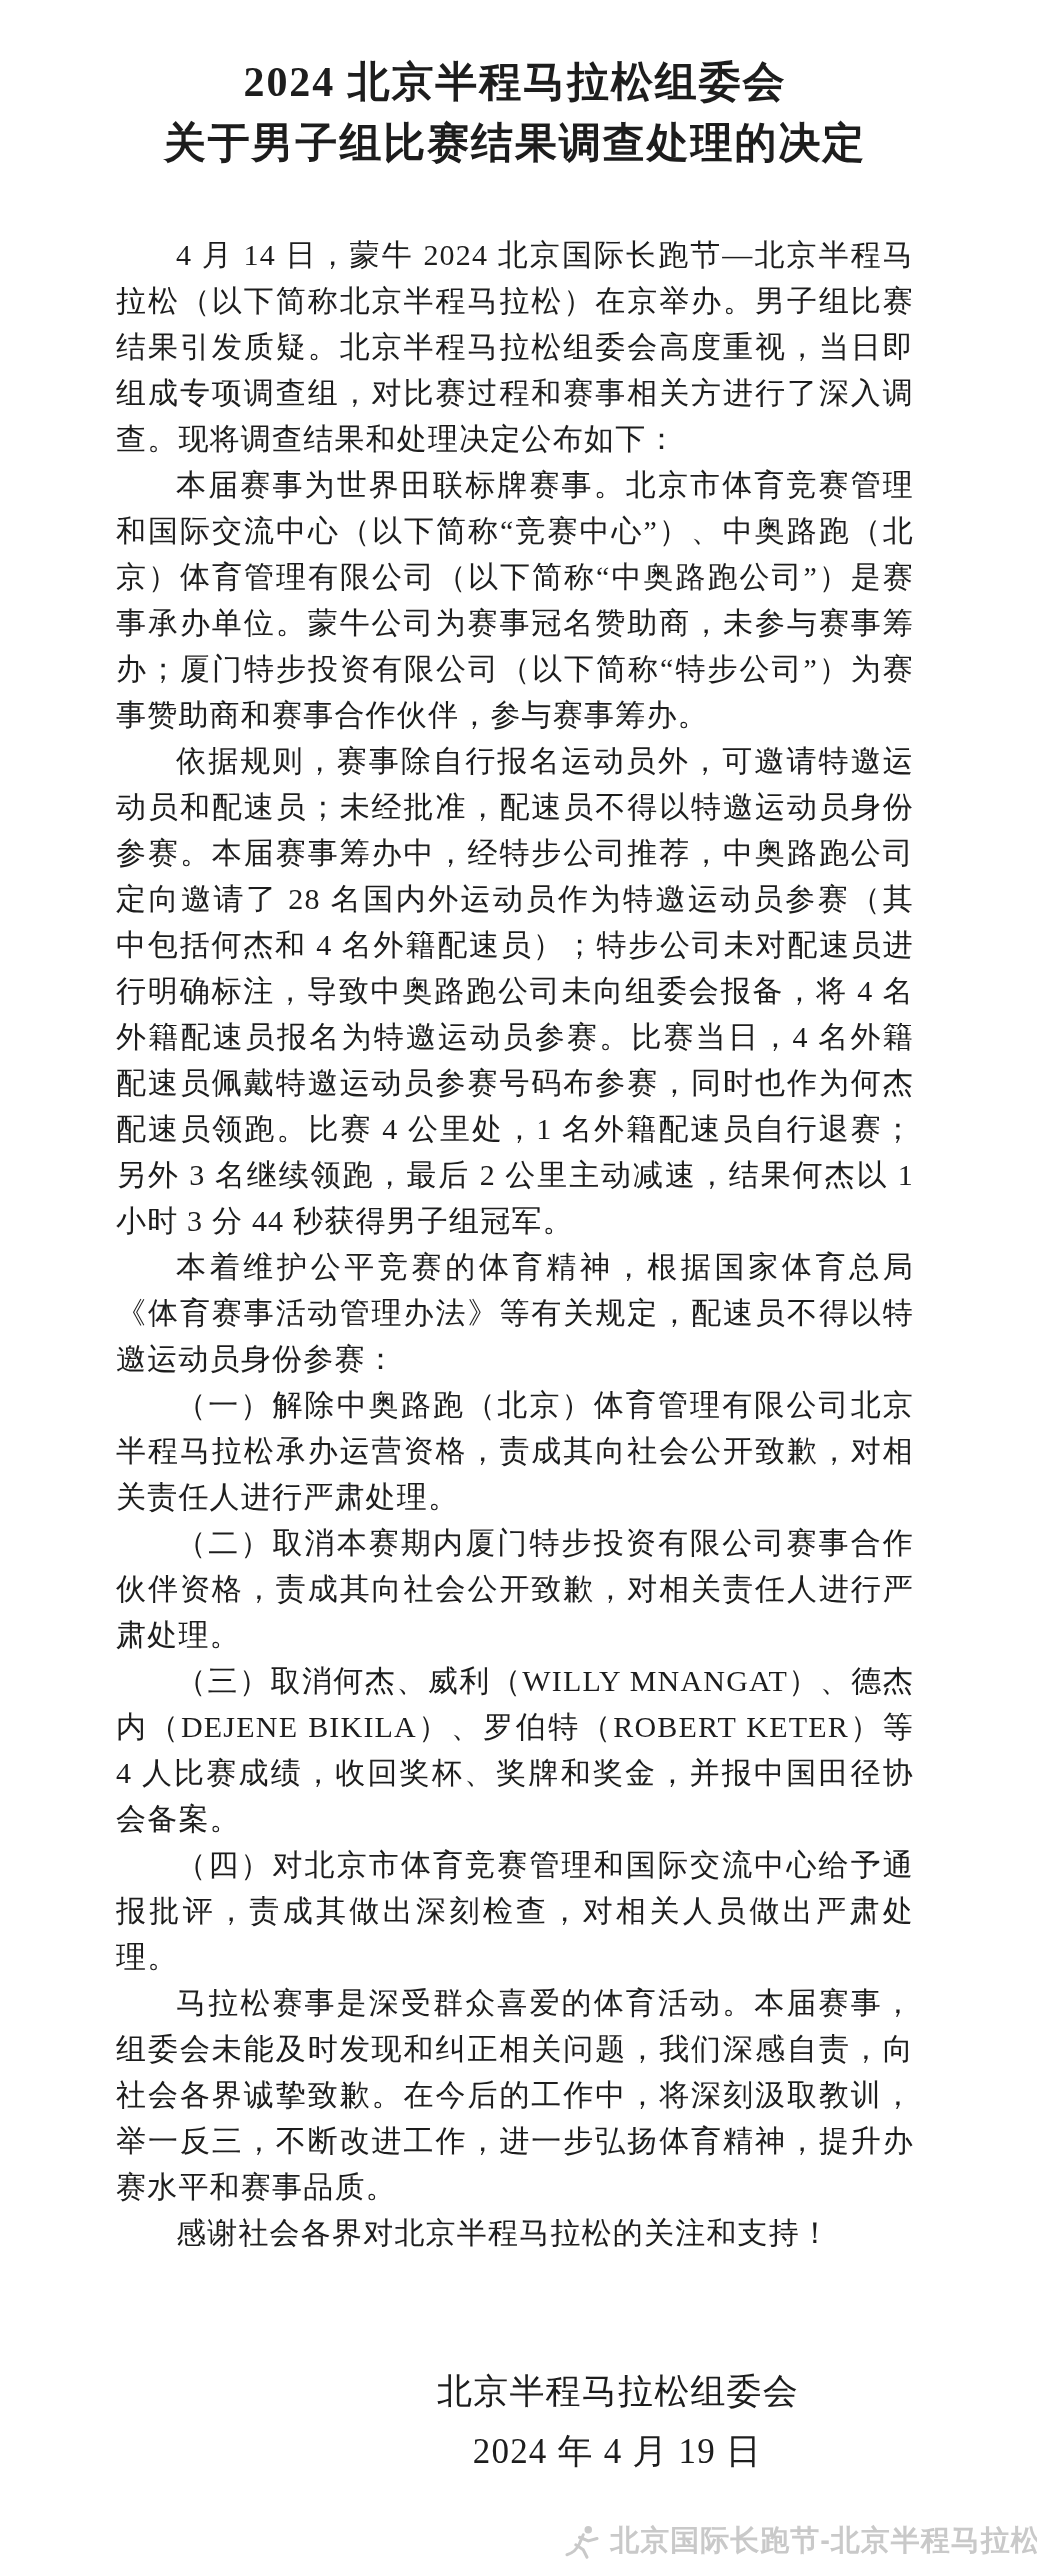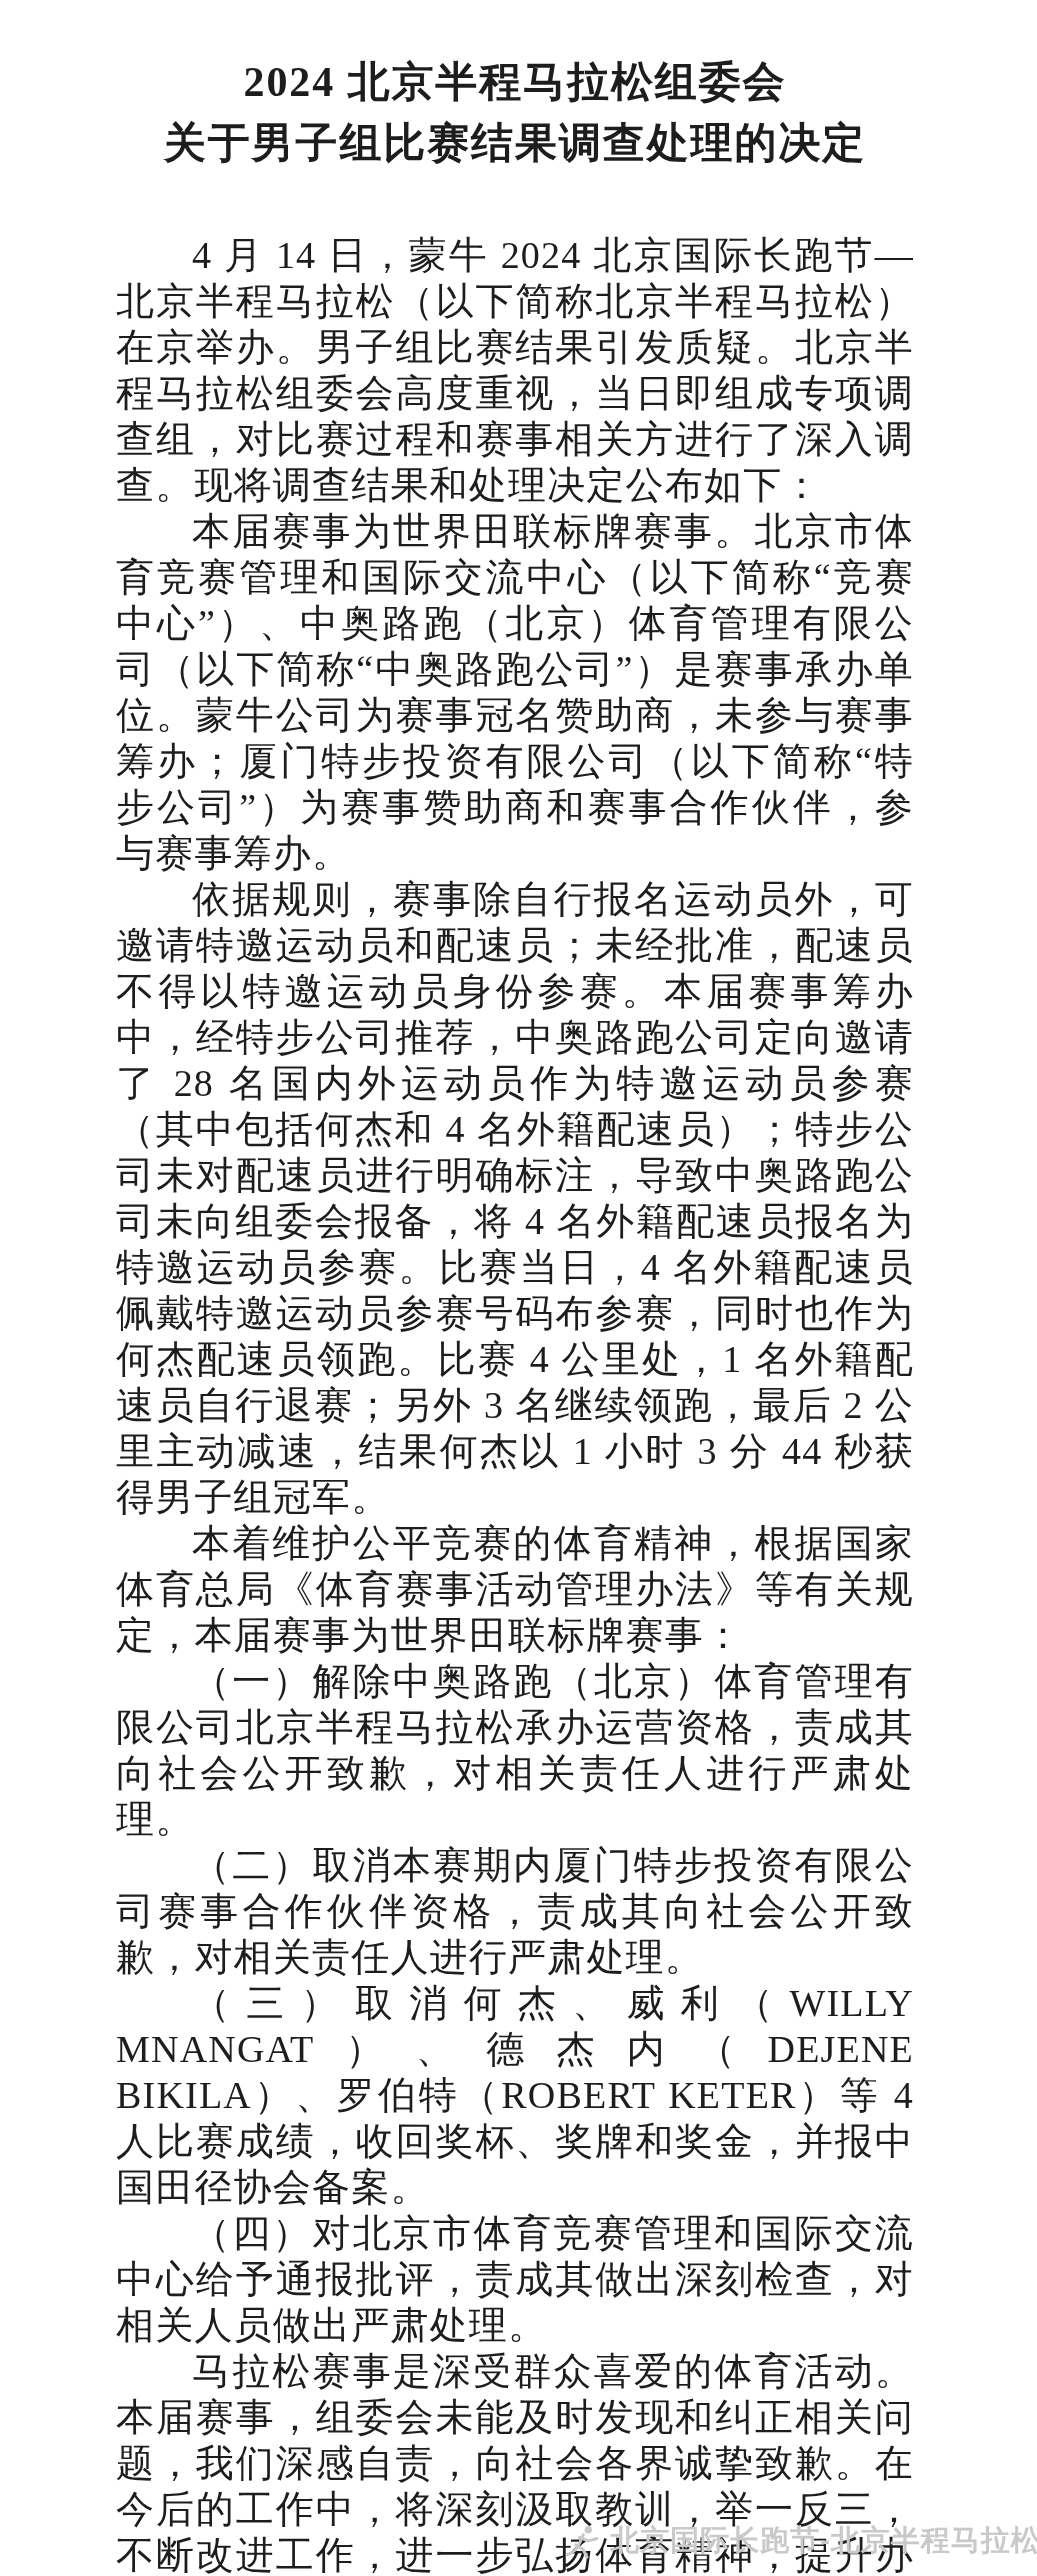--- a/index.html
+++ b/index.html
@@ -22,21 +22,21 @@
     margin: 0 0 58px 0;
     text-align: center;
     font-size: 42px;
     line-height: 61px;
     font-weight: 700;
     letter-spacing: 1.9px;
   }
   .title-line { display: block; }
   .para {
     margin: 0;
-    font-size: 38px;
+    font-size: 30px;
     line-height: 46px;
     letter-spacing: 1.2px;
     text-align: justify;
     text-indent: 2em;
   }
   .heading {
     font-weight: 700;
   }
   .signature {
     margin-top: 106px;
@@ -76,21 +76,21 @@
 
   <h1 class="title">
     <span class="title-line">2024 北京半程马拉松组委会</span>
     <span class="title-line">关于男子组比赛结果调查处理的决定</span>
   </h1>
 
   <div class="body-text">
     <p class="para">4 月 14 日，蒙牛 2024 北京国际长跑节—北京半程马拉松（以下简称北京半程马拉松）在京举办。男子组比赛结果引发质疑。北京半程马拉松组委会高度重视，当日即组成专项调查组，对比赛过程和赛事相关方进行了深入调查。现将调查结果和处理决定公布如下：</p>
     <p class="para">本届赛事为世界田联标牌赛事。北京市体育竞赛管理和国际交流中心（以下简称“竞赛中心”）、中奥路跑（北京）体育管理有限公司（以下简称“中奥路跑公司”）是赛事承办单位。蒙牛公司为赛事冠名赞助商，未参与赛事筹办；厦门特步投资有限公司（以下简称“特步公司”）为赛事赞助商和赛事合作伙伴，参与赛事筹办。</p>
     <p class="para">依据规则，赛事除自行报名运动员外，可邀请特邀运动员和配速员；未经批准，配速员不得以特邀运动员身份参赛。本届赛事筹办中，经特步公司推荐，中奥路跑公司定向邀请了 28 名国内外运动员作为特邀运动员参赛（其中包括何杰和 4 名外籍配速员）；特步公司未对配速员进行明确标注，导致中奥路跑公司未向组委会报备，将 4 名外籍配速员报名为特邀运动员参赛。比赛当日，4 名外籍配速员佩戴特邀运动员参赛号码布参赛，同时也作为何杰配速员领跑。比赛 4 公里处，1 名外籍配速员自行退赛；另外 3 名继续领跑，最后 2 公里主动减速，结果何杰以 1 小时 3 分 44 秒获得男子组冠军。</p>
-    <p class="para">本着维护公平竞赛的体育精神，根据国家体育总局《体育赛事活动管理办法》等有关规定，本届赛事为世界田联标牌赛事：</p>
+    <p class="para">本着维护公平竞赛的体育精神，根据国家体育总局《体育赛事活动管理办法》等有关规定，配速员不得以特邀运动员身份参赛：</p>
     <p class="para">（一）解除中奥路跑（北京）体育管理有限公司北京半程马拉松承办运营资格，责成其向社会公开致歉，对相关责任人进行严肃处理。</p>
     <p class="para">（二）取消本赛期内厦门特步投资有限公司赛事合作伙伴资格，责成其向社会公开致歉，对相关责任人进行严肃处理。</p>
     <p class="para">（三）取消何杰、威利（WILLY MNANGAT）、德杰内（DEJENE BIKILA）、罗伯特（ROBERT KETER）等 4 人比赛成绩，收回奖杯、奖牌和奖金，并报中国田径协会备案。</p>
     <p class="para">（四）对北京市体育竞赛管理和国际交流中心给予通报批评，责成其做出深刻检查，对相关人员做出严肃处理。</p>
     <p class="para">马拉松赛事是深受群众喜爱的体育活动。本届赛事，组委会未能及时发现和纠正相关问题，我们深感自责，向社会各界诚挚致歉。在今后的工作中，将深刻汲取教训，举一反三，不断改进工作，进一步弘扬体育精神，提升办赛水平和赛事品质。</p>
     <p class="para">感谢社会各界对北京半程马拉松的关注和支持！</p>
   </div>
 
   <div class="signature">
     <div class="sig-org">北京半程马拉松组委会</div>

